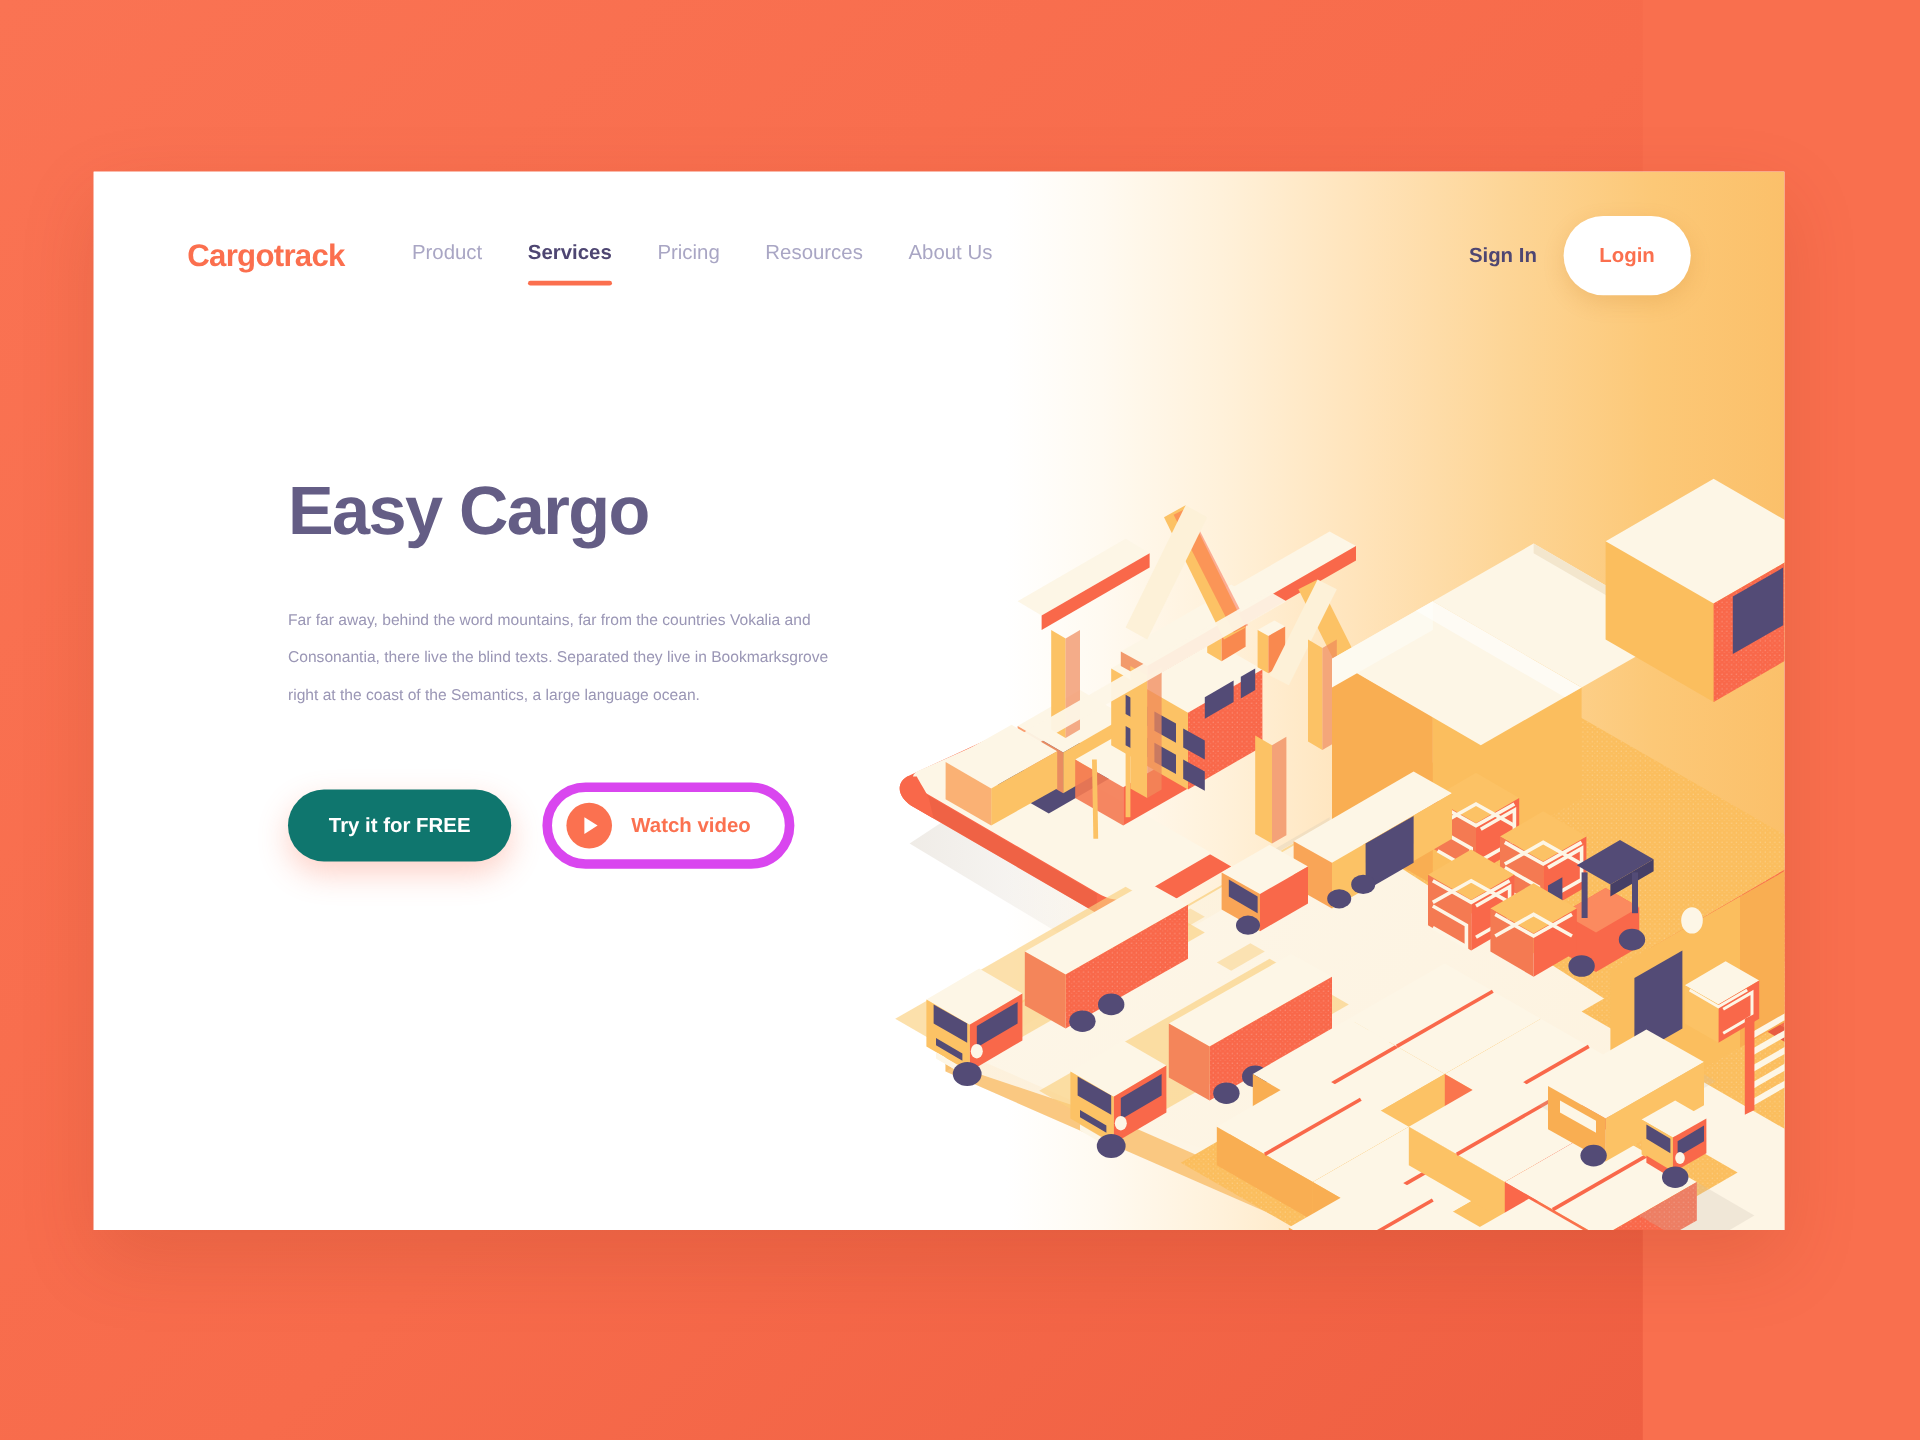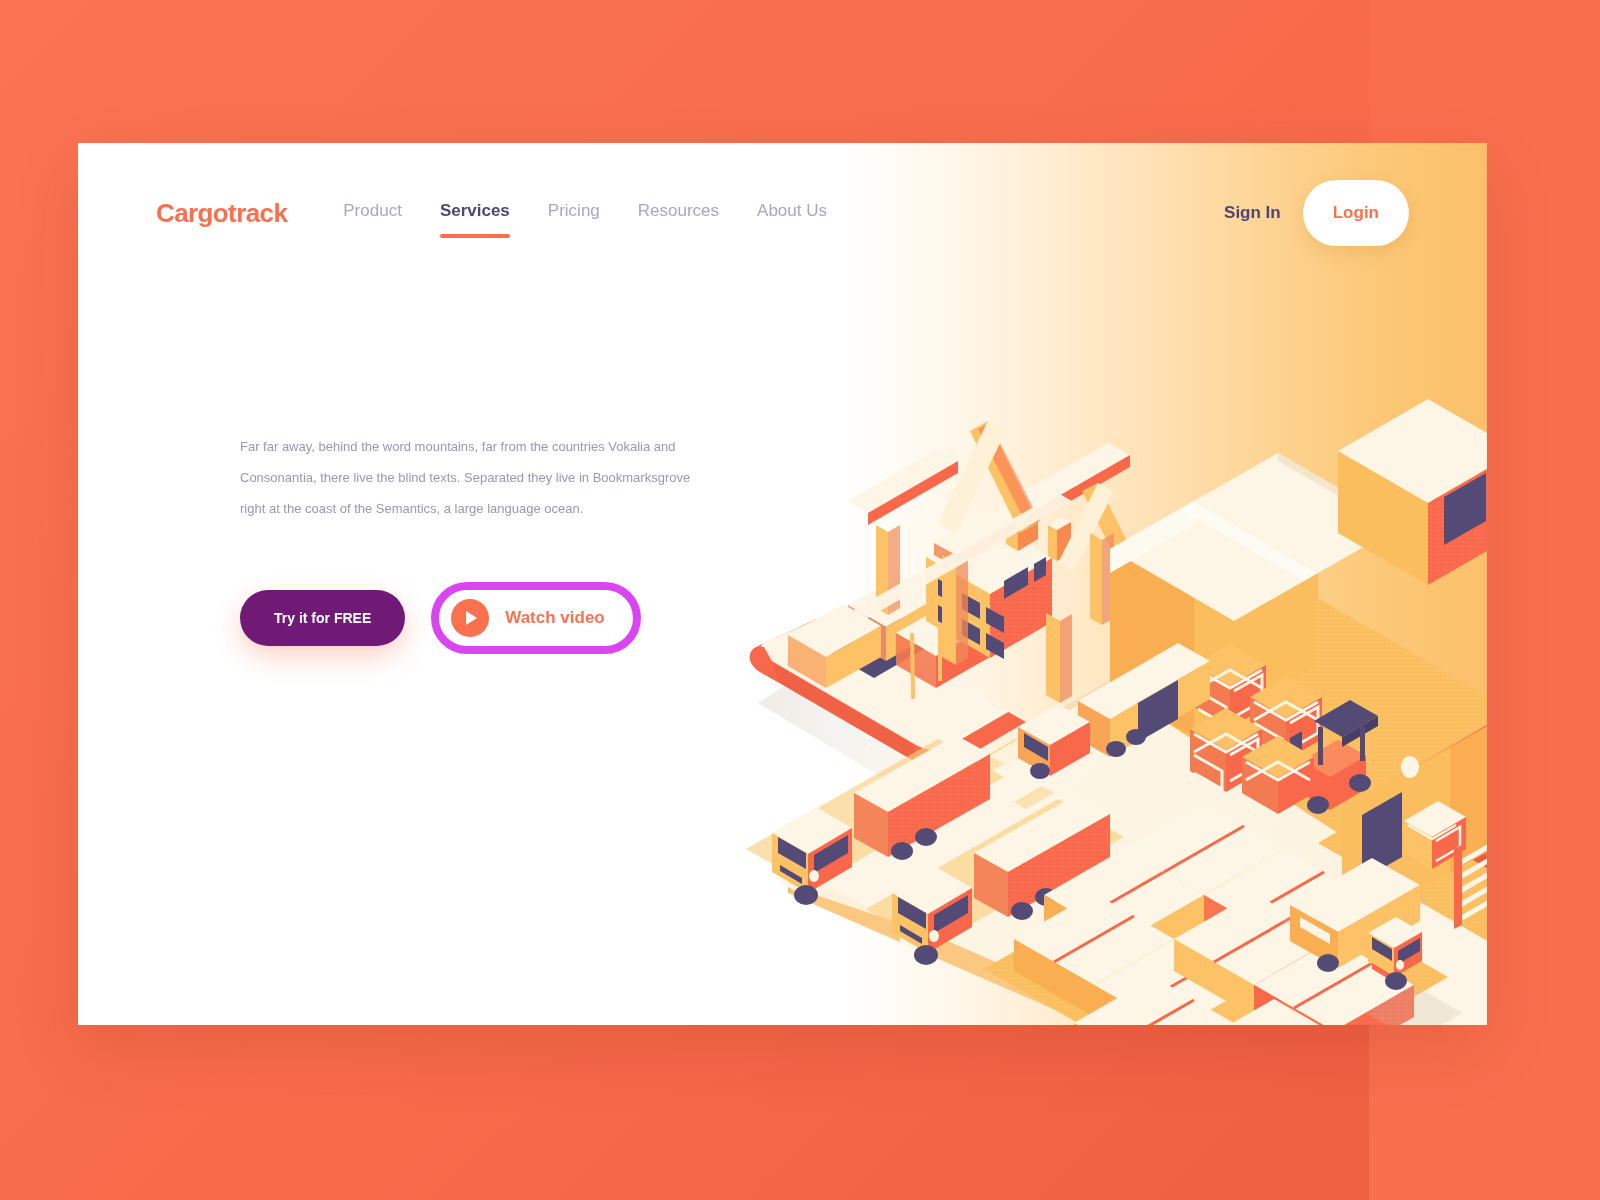--- a/index.html
+++ b/index.html
@@ -151,23 +151,23 @@
     color: #9a96b5;
     max-width: 452px;
   }
   .hero-actions {
     margin-top: 58px;
     display: flex;
     align-items: center;
     gap: 26px;
   }
   .btn-primary {
-    background: #701a75;
+    background: #0f766e;
     color: #ffffff;
-    font-size: 14px;
+    font-size: 17px;
     font-weight: bold;
     border: none;
     border-radius: 999px;
     padding: 20px 34px;
     cursor: pointer;
     font-family: inherit;
     white-space: nowrap;
     box-shadow: 0 10px 26px rgba(251, 113, 80, 0.32);
   }
   .btn-ghost {
@@ -637,20 +637,21 @@
 
           <ellipse cx="690" cy="730" rx="11" ry="9" fill="#534b76"></ellipse>
           <ellipse cx="758" cy="748" rx="11" ry="9" fill="#534b76"></ellipse>
         </g>
 
       </svg>
     </div>
 
     <div class="hero-copy">
       <h1 class="hero-title">
+        <span class="line">Easy Cargo</span>
       </h1>
 
       <p class="hero-sub">Far far away, behind the word mountains, far from the countries Vokalia and Consonantia, there live the blind texts. Separated they live in Bookmarksgrove right at the coast of the Semantics, a large language ocean.</p>
 
       <div class="hero-actions">
         <button class="btn-primary">Try it for FREE</button>
 
         <div class="btn-ghost">
           <span class="play-circle">
             <span class="play-tri"></span>

